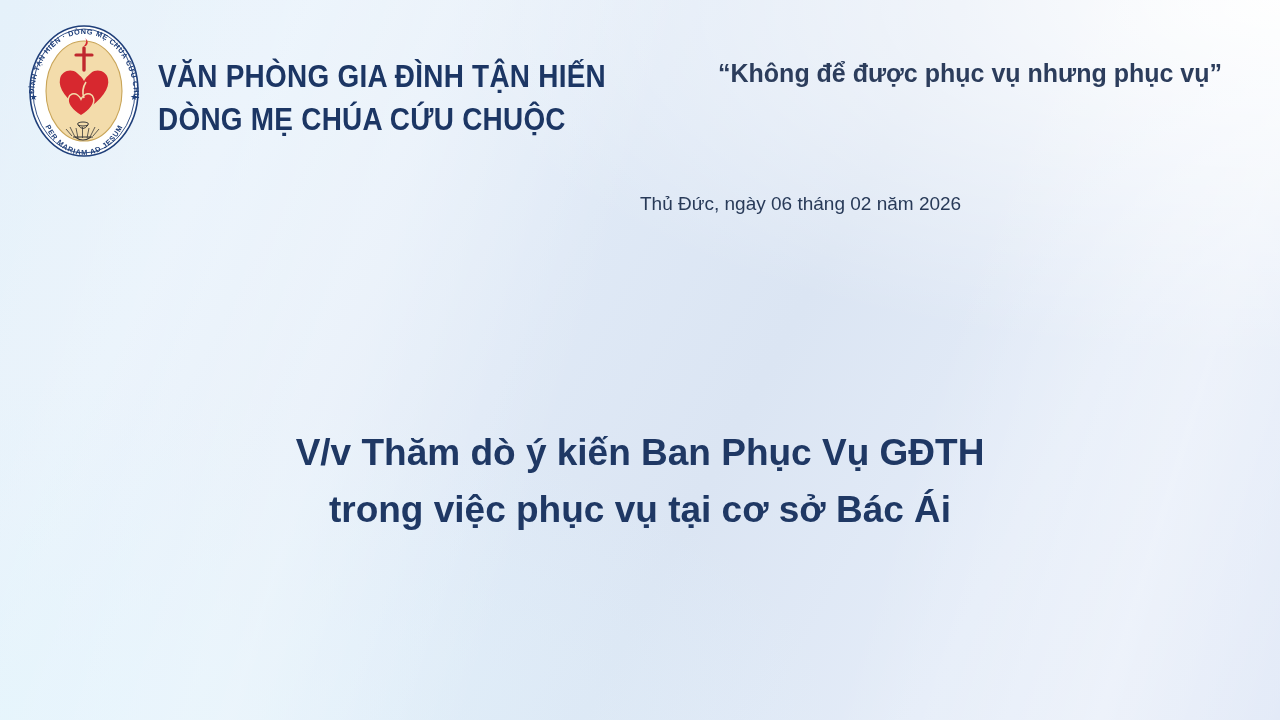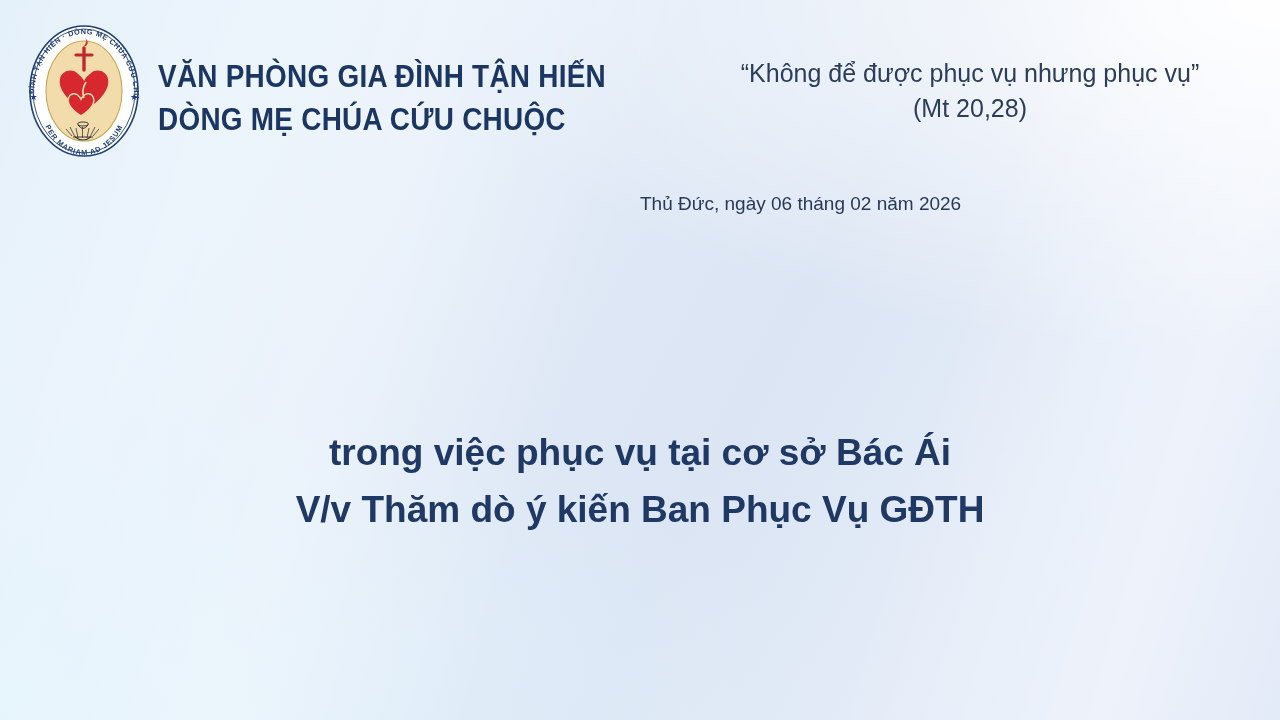--- a/index.html
+++ b/index.html
@@ -58,21 +58,21 @@
   }
   #org-title .line { display:block; }
 
   
   #motto {
     position:absolute; left:660px; top:56px; width:620px;
     text-align:center;
     color:#2c3d5c;
     font-size:25px;
     line-height:35px;
-    font-weight:400;
+    font-weight:700;
   }
   #motto .ref { display:block; }
 
   
   #place-date {
     position:absolute; left:640px; top:193px; width:604px;
     text-align:left;
     color:#283a58;
     font-size:19px;
     font-weight:400;
@@ -170,26 +170,25 @@
       </svg>
     </div>
 
     <div id="org-title">
       <span class="line">VĂN PHÒNG GIA ĐÌNH TẬN HIẾN</span>
       <span class="line">DÒNG MẸ CHÚA CỨU CHUỘC</span>
     </div>
 
     <div id="motto">
       <span>“Không để được phục vụ nhưng phục vụ”</span>
-      <span class="ref">(Mt 20,28)</span>
     </div>
 
   </div>
 
   <div id="place-date">Thủ Đức, ngày 06 tháng 02 năm 2026</div>
 
 
   <div id="subtitle">
+    <span class="line">V/v Thăm dò ý kiến Ban Phục Vụ GĐTH</span>
     <span class="line">trong việc phục vụ tại cơ sở Bác Ái</span>
-    <span class="line">V/v Thăm dò ý kiến Ban Phục Vụ GĐTH</span>
   </div>
 
 </div>
 
 </body></html>

